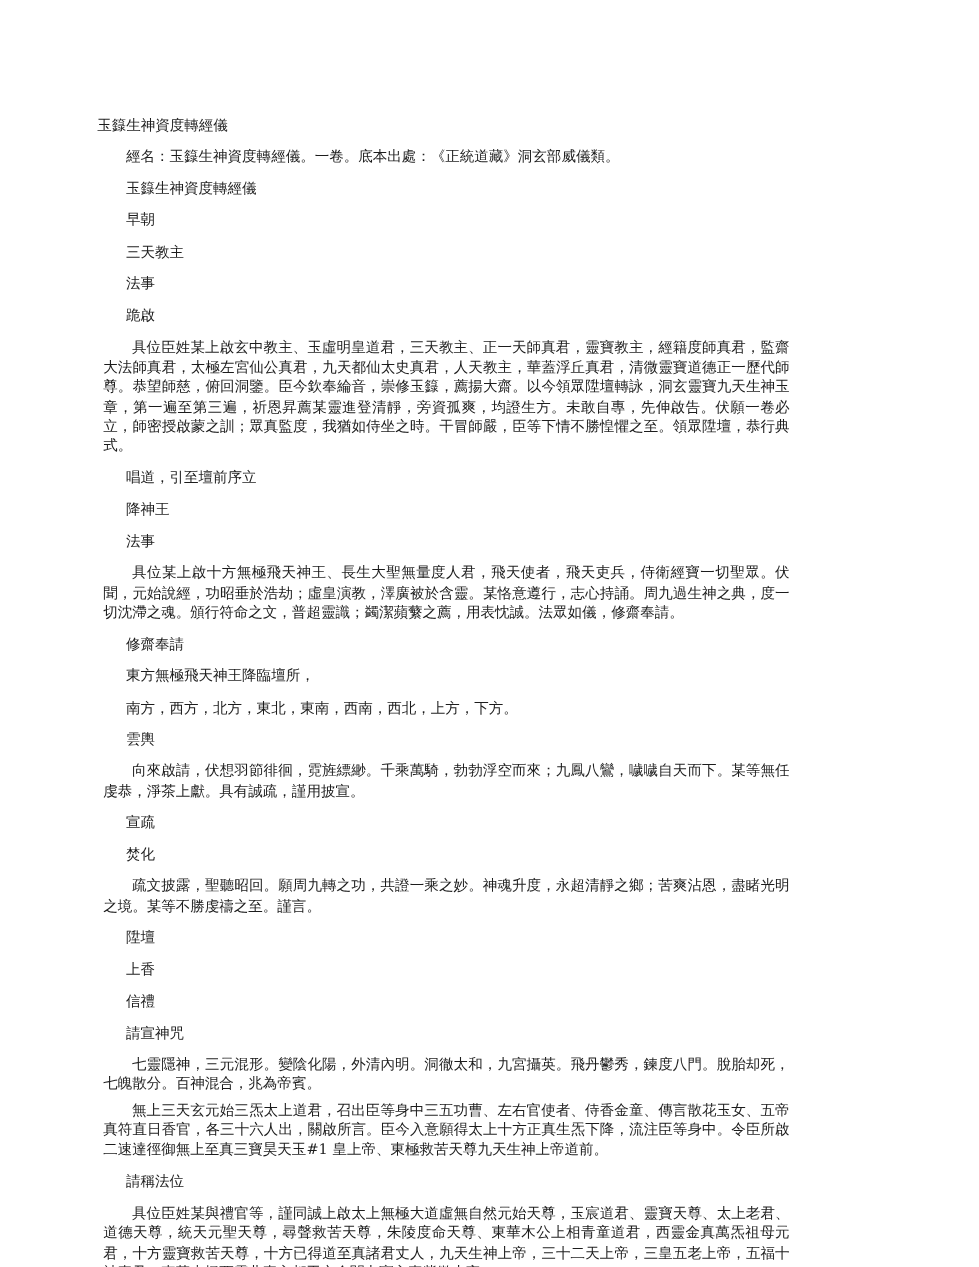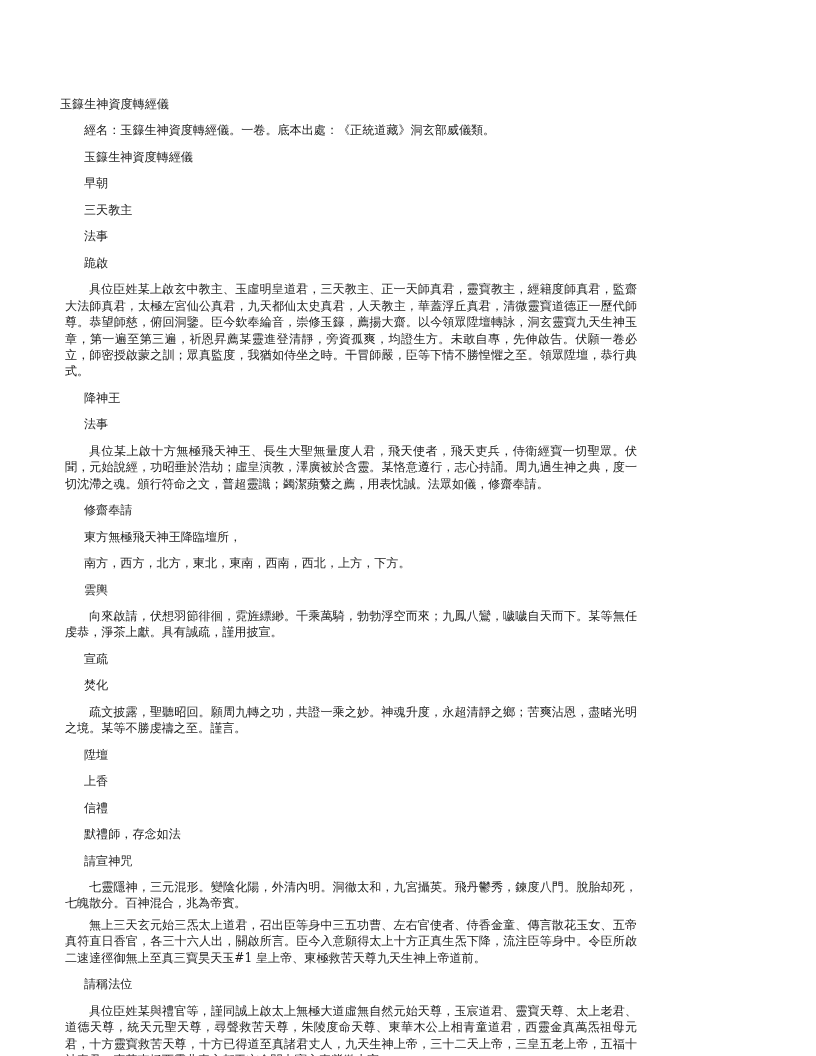--- a/index.html
+++ b/index.html
@@ -12,21 +12,21 @@
     width: 816px;
     height: 1056px;
     overflow: hidden;
     font-family: "DejaVu Serif", "Liberation Serif", serif;
     color: #1a1a1a;
   }
   .page {
     box-sizing: border-box;
     width: 816px;
     height: 1056px;
-    padding: 96px 116px 96px 60px;
+    padding: 96px 116px 96px 81px;
     background: #ffffff;
   }
   .doc-body {
     width: 582px;
     font-size: 12.1px;
     line-height: 16.45px;
     text-align: justify;
     text-justify: inter-ideograph;
     word-break: break-all;
     color: #1c1c1c;
@@ -54,35 +54,35 @@
   <div class="doc-body">
 
     <p class="flush">玉籙生神資度轉經儀</p>
     <p class="line">經名：玉籙生神資度轉經儀。一卷。底本出處：《正統道藏》洞玄部威儀類。</p>
     <p class="line">玉籙生神資度轉經儀</p>
     <p class="line">早朝</p>
     <p class="line">三天教主</p>
     <p class="line">法事</p>
     <p class="line">跪啟</p>
     <p class="para">具位臣姓某上啟玄中教主、玉虛明皇道君，三天教主、正一天師真君，靈寶教主，經籍度師真君，監齋大法師真君，太極左宮仙公真君，九天都仙太史真君，人天教主，華蓋浮丘真君，清微靈寶道德正一歷代師尊。恭望師慈，俯回洞鑒。臣今欽奉綸音，崇修玉籙，薦揚大齋。以今領眾陞壇轉詠，洞玄靈寶九天生神玉章，第一遍至第三遍，祈恩昇薦某靈進登清靜，旁資孤爽，均證生方。未敢自專，先伸啟告。伏願一卷必立，師密授啟蒙之訓；眾真監度，我猶如侍坐之時。干冒師嚴，臣等下情不勝惶懼之至。領眾陞壇，恭行典式。</p>
+    <p class="line">唱道，引至壇前序立</p>
     <p class="line">降神王</p>
     <p class="line">法事</p>
     <p class="para">具位某上啟十方無極飛天神王、長生大聖無量度人君，飛天使者，飛天吏兵，侍衛經寶一切聖眾。伏聞，元始說經，功昭垂於浩劫；虛皇演教，澤廣被於含靈。某恪意遵行，志心持誦。周九過生神之典，度一切沈滯之魂。頒行符命之文，普超靈識；蠲潔蘋蘩之薦，用表忱誠。法眾如儀，修齋奉請。</p>
     <p class="line">修齋奉請</p>
     <p class="line">東方無極飛天神王降臨壇所，</p>
     <p class="line">南方，西方，北方，東北，東南，西南，西北，上方，下方。</p>
     <p class="line">雲輿</p>
     <p class="para">向來啟請，伏想羽節徘徊，霓旌縹緲。千乘萬騎，勃勃浮空而來；九鳳八鸞，噦噦自天而下。某等無任虔恭，淨茶上獻。具有誠疏，謹用披宣。</p>
     <p class="line">宣疏</p>
     <p class="line">焚化</p>
     <p class="para">疏文披露，聖聽昭回。願周九轉之功，共證一乘之妙。神魂升度，永超清靜之鄉；苦爽沾恩，盡睹光明之境。某等不勝虔禱之至。謹言。</p>
     <p class="line">陞壇</p>
     <p class="line">上香</p>
     <p class="line">信禮</p>
-    <p class="line">默禮師，存念如法</p>
     <p class="line">請宣神咒</p>
     <p class="para">七靈隱神，三元混形。變陰化陽，外清內明。洞徹太和，九宮攝英。飛丹鬱秀，鍊度八門。脫胎却死，七魄散分。百神混合，兆為帝賓。</p>
     <p class="para">無上三天玄元始三炁太上道君，召出臣等身中三五功曹、左右官使者、侍香金童、傳言散花玉女、五帝真符直日香官，各三十六人出，關啟所言。臣今入意願得太上十方正真生炁下降，流注臣等身中。令臣所啟二速達徑御無上至真三寶昊天玉#1 皇上帝、東極救苦天尊九天生神上帝道前。</p>
     <p class="line">請稱法位</p>
     <p class="para">具位臣姓某與禮官等，謹同誠上啟太上無極大道虛無自然元始天尊，玉宸道君、靈寶天尊、太上老君、道德天尊，統天元聖天尊，尋聲救苦天尊，朱陵度命天尊、東華木公上相青童道君，西靈金真萬炁祖母元君，十方靈寶救苦天尊，十方已得道至真諸君丈人，九天生神上帝，三十二天上帝，三皇五老上帝，五福十神真君，東華南極西靈北真玄都玉京金闕七寶玄臺紫微上官</p>
 
   </div>
 </div>
 
 </body></html>

